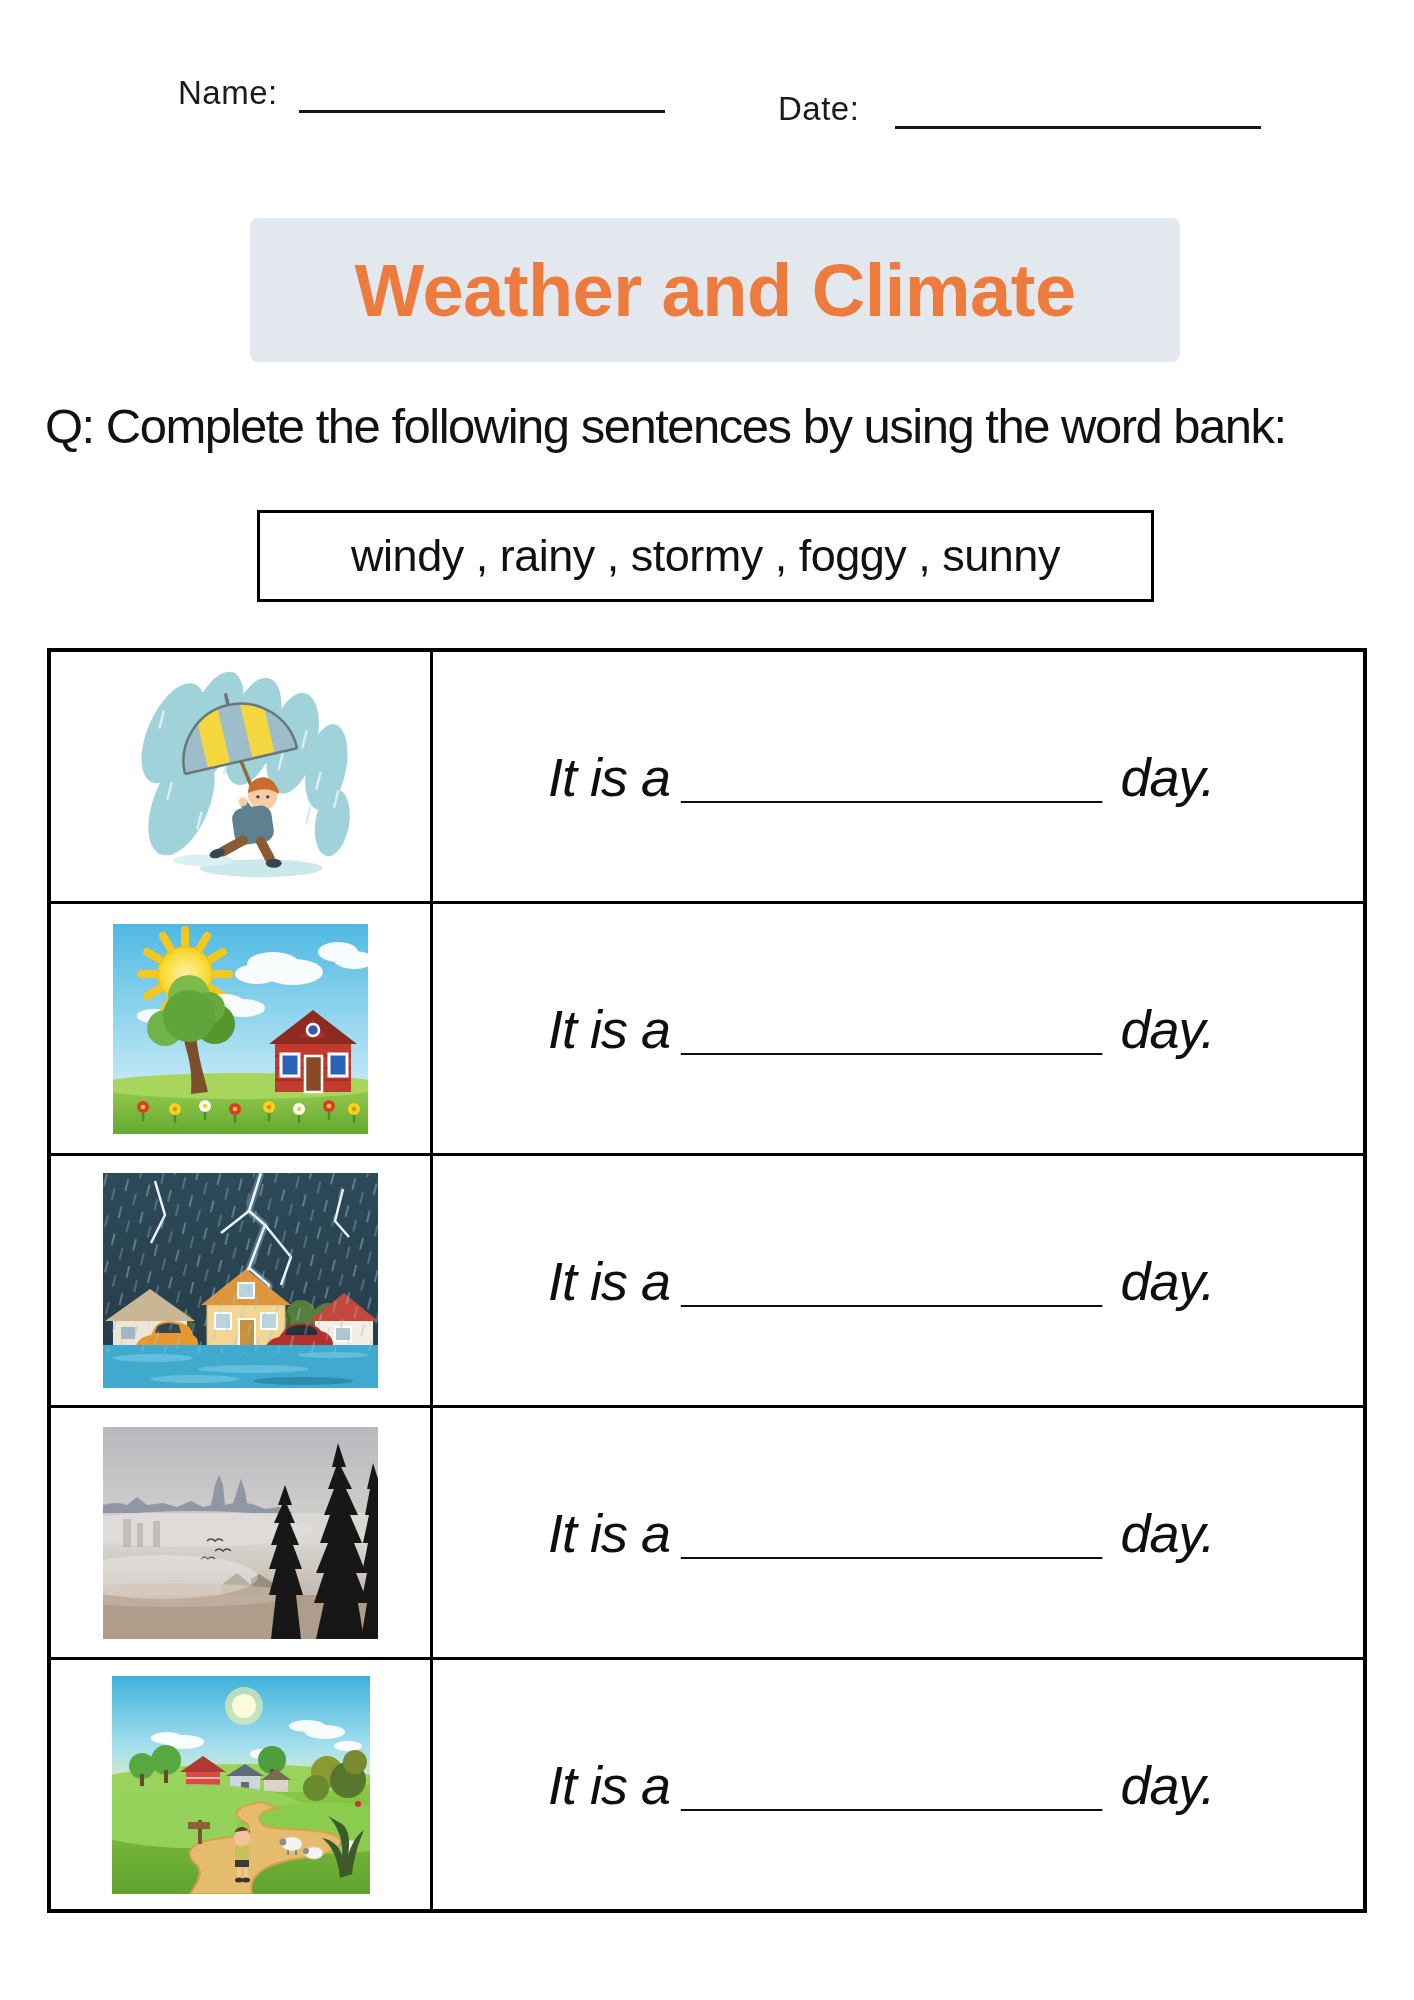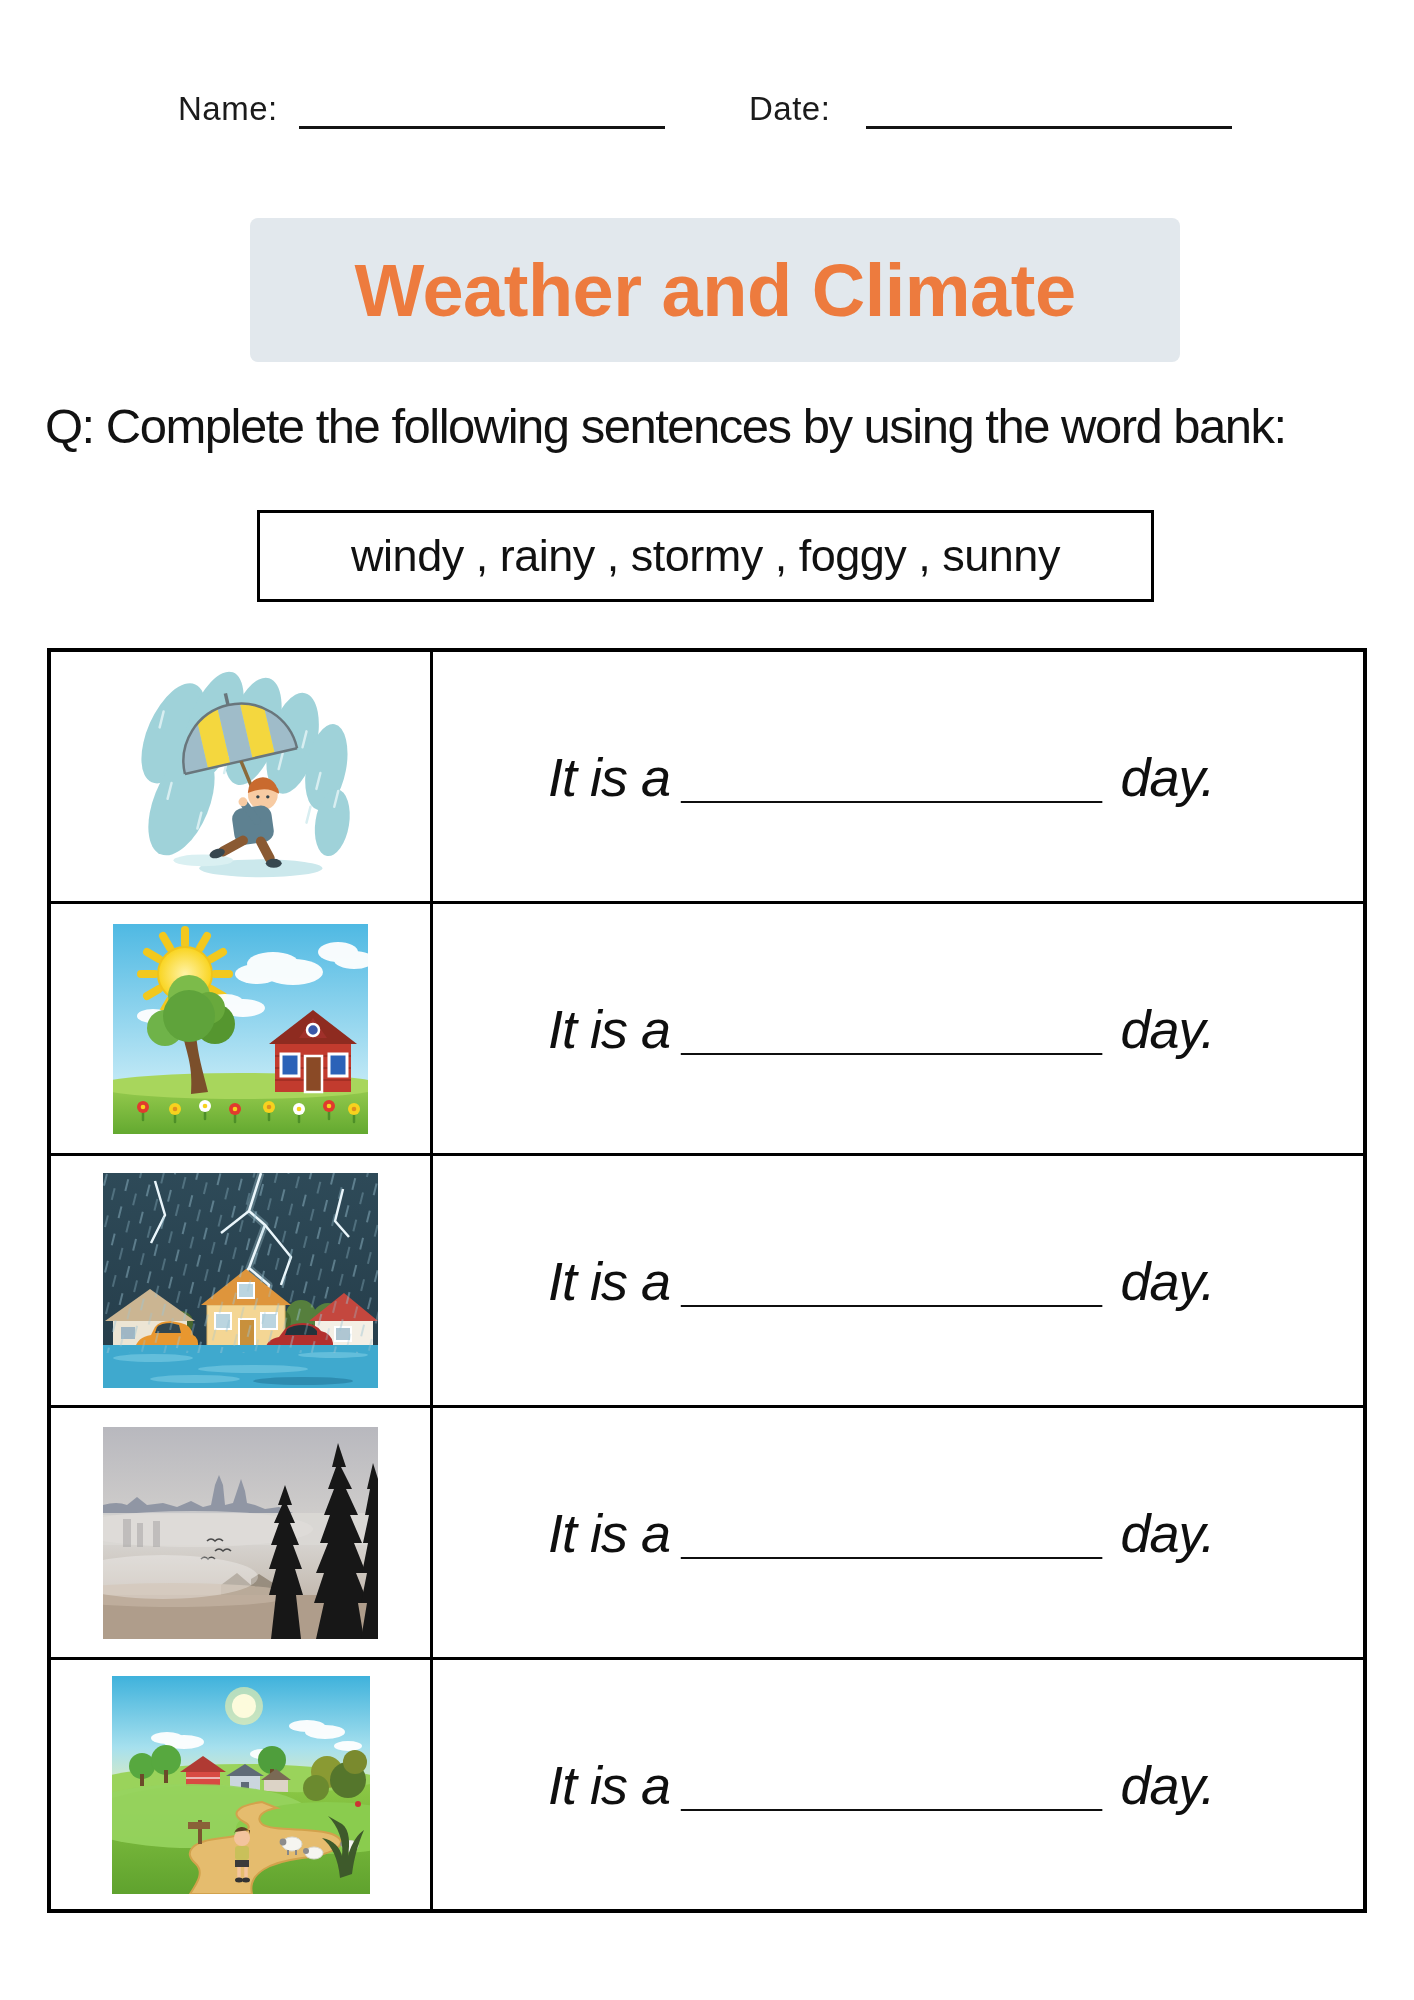--- a/index.html
+++ b/index.html
@@ -2,22 +2,22 @@
 <html style="--title-orange: #ED7B3E; --banner-bg: #E2E8ED;"><head>
 <meta charset="utf-8">
 <style>
   html,body{margin:0;padding:0;background:#ffffff;}
   .page{
     position:relative;width:1414px;height:2000px;background:#ffffff;
     font-family:"Liberation Sans",sans-serif;overflow:hidden;color:#121212;
   }
   
   .field{position:absolute;display:flex;align-items:flex-end;}
-  .field-name{left:178px;top:88px;align-items:center;}
-  .field-date{left:749px;top:88px;}
+  .field-name{left:178px;top:72px;align-items:center;}
+  .field-date{left:778px;top:88px;}
   .field-label{font-size:33px;line-height:1.2;color:#1b1b1b;letter-spacing:.5px;}
   .field-line{display:inline-block;width:366px;height:38px;border-bottom:3px solid #141414;}
   .gap-sm{margin-left:21px;} .gap-lg{margin-left:36px;}
   
   .banner{
     position:absolute;left:250px;top:218px;width:930px;height:144px;
     background:var(--banner-bg,#E2E8ED);border-radius:8px;
     display:flex;align-items:center;justify-content:center;
   }
   .banner h1{

